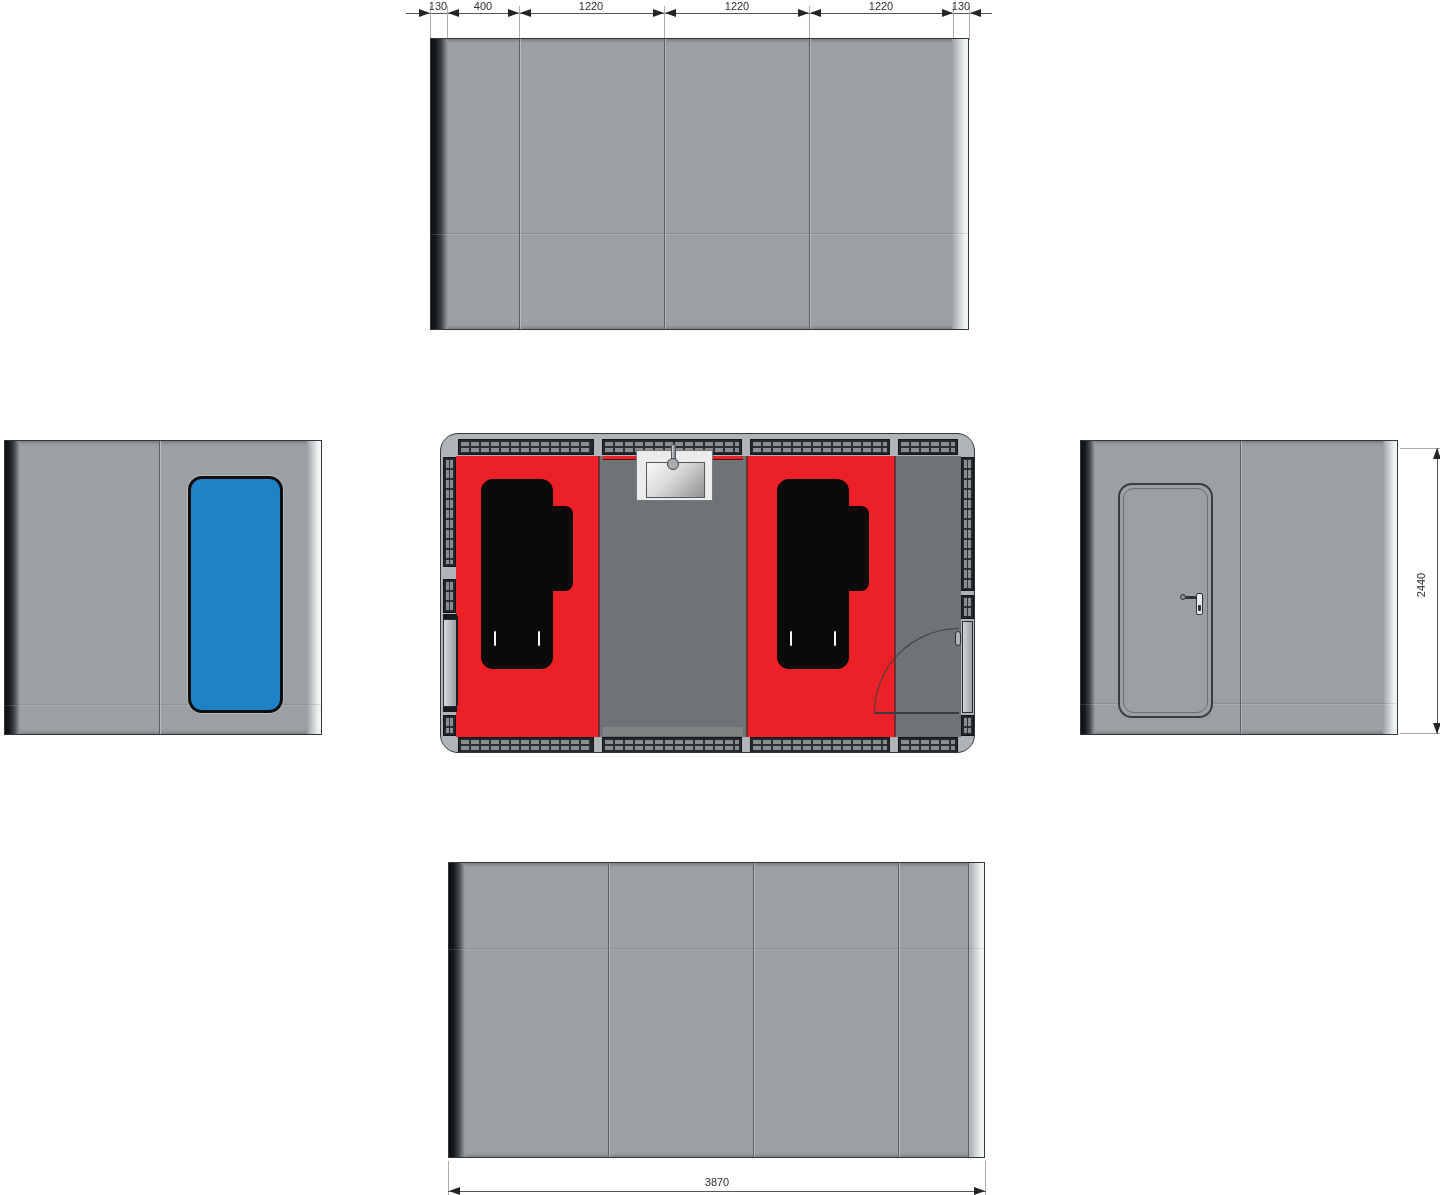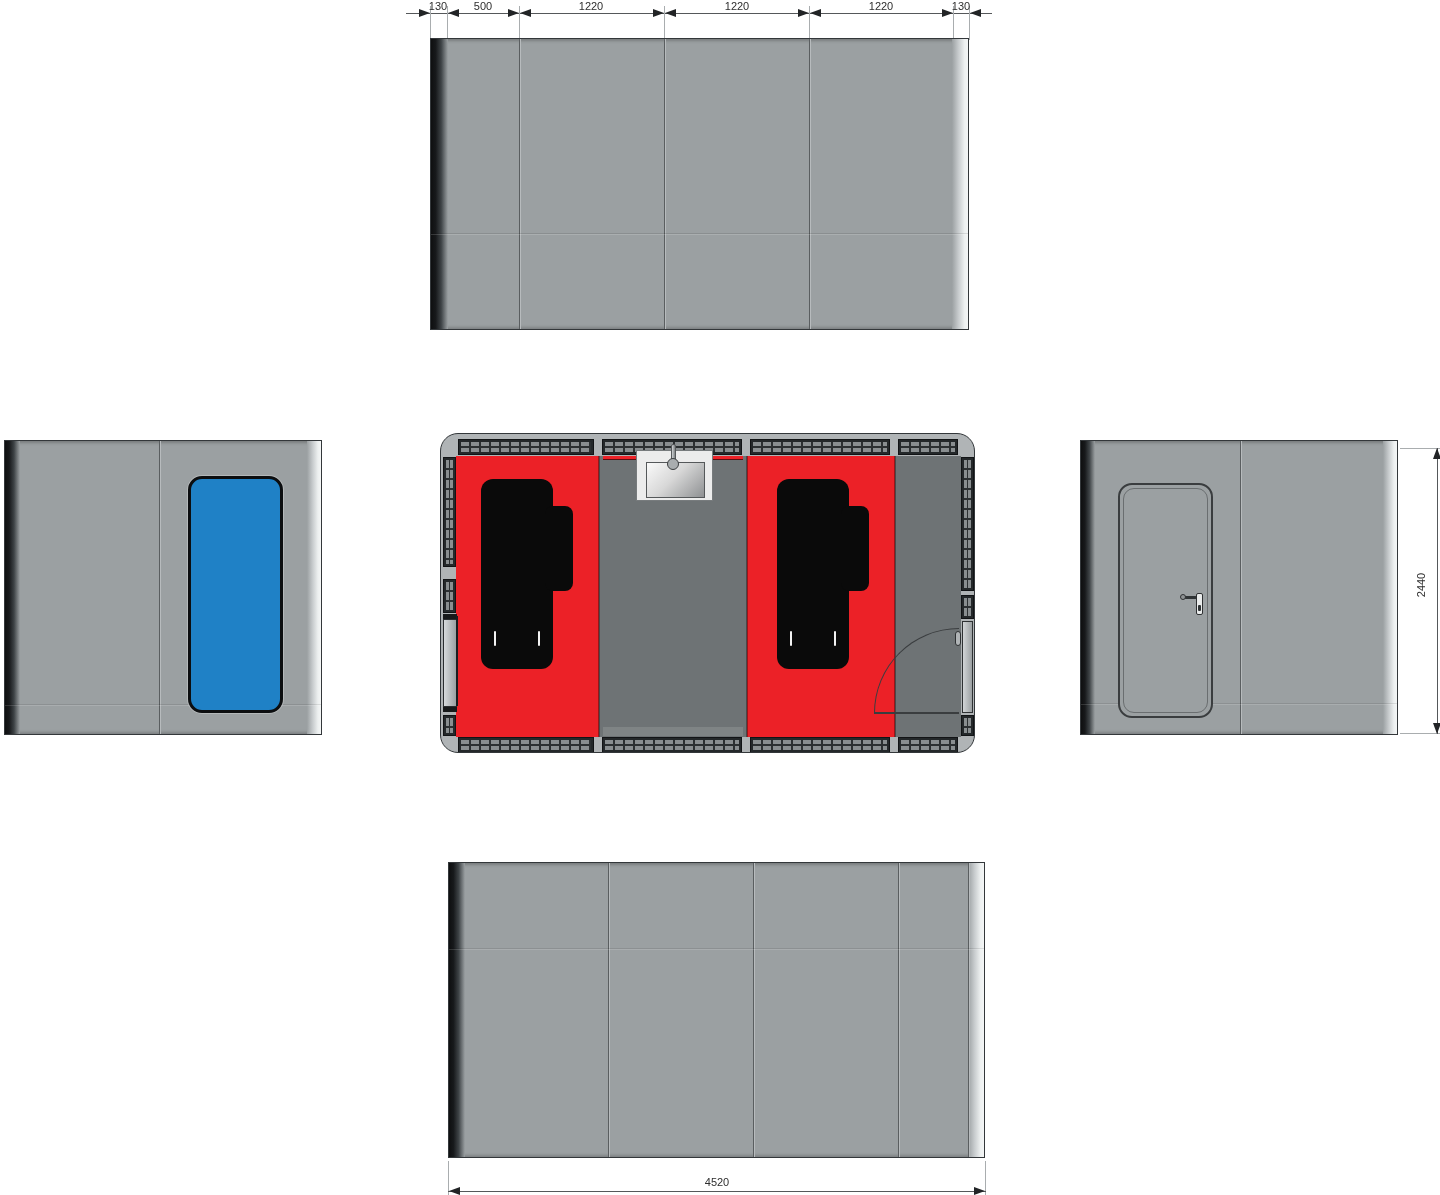--- a/index.html
+++ b/index.html
@@ -72,21 +72,21 @@
   <div class="ar ar-r" style="left:508px;top:9px;"></div>
   <div class="ar ar-l" style="left:520px;top:9px;"></div>
   <div class="ar ar-r" style="left:653px;top:9px;"></div>
   <div class="ar ar-l" style="left:665px;top:9px;"></div>
   <div class="ar ar-r" style="left:798px;top:9px;"></div>
   <div class="ar ar-l" style="left:810px;top:9px;"></div>
   <div class="ar ar-r" style="left:942px;top:9px;"></div>
   <div class="ar ar-l" style="left:970px;top:9px;"></div>
 
   <div class="dimtext" style="left:438px;top:0px;">130</div>
-  <div class="dimtext" style="left:483px;top:0px;">500</div>
+  <div class="dimtext" style="left:483px;top:0px;">400</div>
   <div class="dimtext" style="left:591px;top:0px;">1220</div>
   <div class="dimtext" style="left:737px;top:0px;">1220</div>
   <div class="dimtext" style="left:881px;top:0px;">1220</div>
   <div class="dimtext" style="left:961px;top:0px;">130</div>
 </div>
 
 <div class="view" style="left:430px;top:38px;width:539px;height:292px;">
   <div class="edge-dark"></div>
   <div class="edge-light"></div>
   <div class="seam" style="left:88px;"></div>
@@ -219,14 +219,14 @@
   <div class="seam" style="left:519px;"></div>
   <div class="hline" style="top:85px;opacity:.5;"></div>
 </div>
 
 <div>
   <div class="ext" style="left:448px;top:1161px;width:1px;height:34px;"></div>
   <div class="ext" style="left:985px;top:1161px;width:1px;height:34px;"></div>
   <div class="dimline" style="left:448px;top:1191px;width:538px;height:1px;"></div>
   <div class="ar ar-l" style="left:449px;top:1187px;"></div>
   <div class="ar ar-r" style="left:974px;top:1187px;"></div>
-  <div class="dimtext" style="left:717px;top:1176px;">4520</div>
+  <div class="dimtext" style="left:717px;top:1176px;">3870</div>
 </div>
 
 </body></html>

